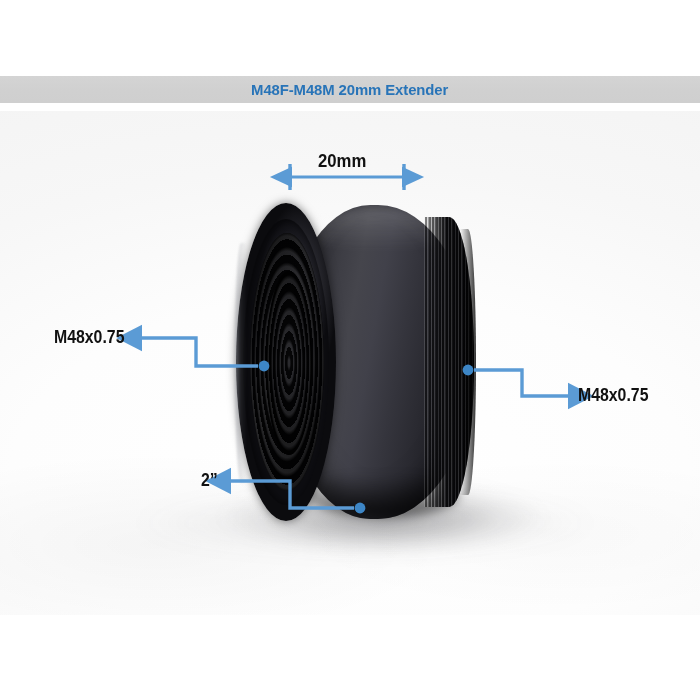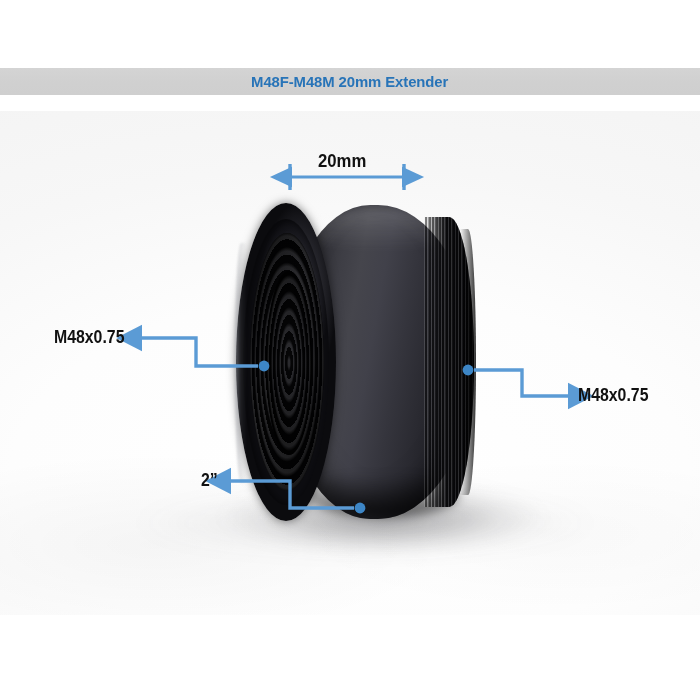--- a/index.html
+++ b/index.html
@@ -20,21 +20,21 @@
   .top-gap {
     position: absolute;
     left: 0; top: 0;
     width: 700px; height: 84px;
     background: #ffffff;
   }
 
   
   .title-band {
     position: absolute;
-    left: 0; top: 68px;
+    left: 0; top: 76px;
     width: 700px; height: 27px;
     background: linear-gradient(180deg, #d4d4d4 0%, #d0d0d0 55%, #cfcfcf 100%);
     display: flex;
     align-items: center;
     justify-content: center;
   }
   .title-text {
     font-size: 15.5px;
     font-weight: bold;
     color: #2874b8;

